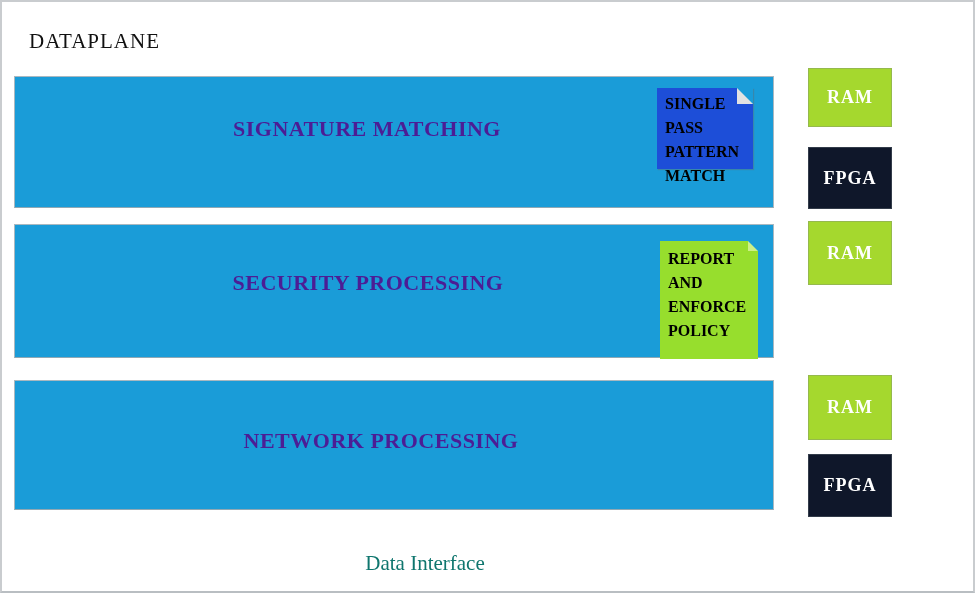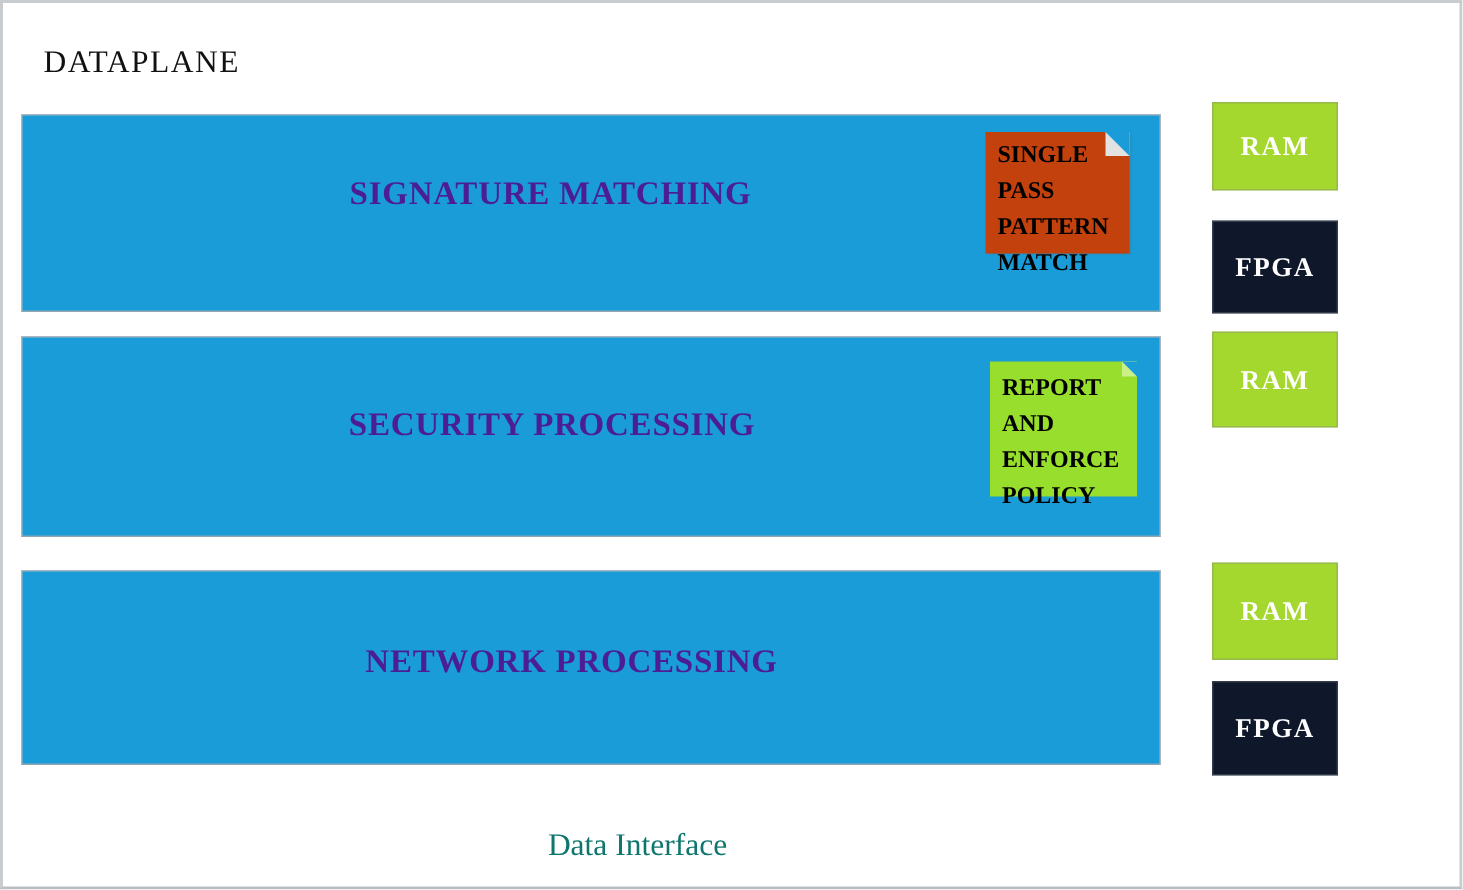--- a/index.html
+++ b/index.html
@@ -57,34 +57,34 @@
     position: absolute;
     color: #000000;
     font-weight: bold;
     font-size: 16px;
     line-height: 24px;
     padding: 4px 2px 0 8px;
   }
   .note-white {
     left: 642px; top: 11px;
     width: 96px; height: 81px;
-    background: #c2410c;
+    background: #1d4ed8;
     box-shadow: 1px 1px 1px rgba(90,110,120,0.45);
   }
   .note-white::before {
     content: "";
     position: absolute;
     top: 0; right: 0;
     border-style: solid;
     border-width: 0 16px 16px 0;
     border-color: #1a9cd8 #1a9cd8 #e2e2e2 #e2e2e2;
   }
   .note-green {
     left: 645px; top: 16px;
-    width: 98px; height: 90px;
+    width: 98px; height: 118px;
     background: #97de2d;
     padding-top: 6px;
   }
   .note-green::before {
     content: "";
     position: absolute;
     top: 0; right: 0;
     border-style: solid;
     border-width: 0 10px 10px 0;
     border-color: #1a9cd8 #1a9cd8 #ccf088 #ccf088;

